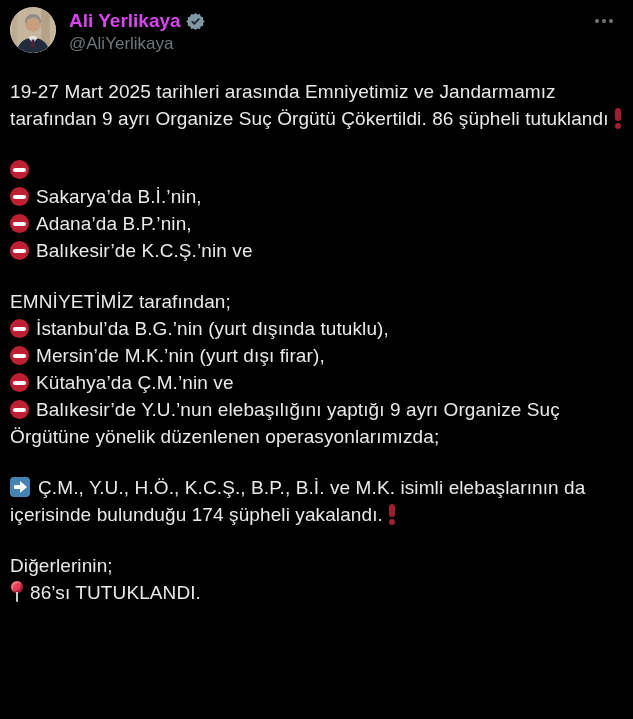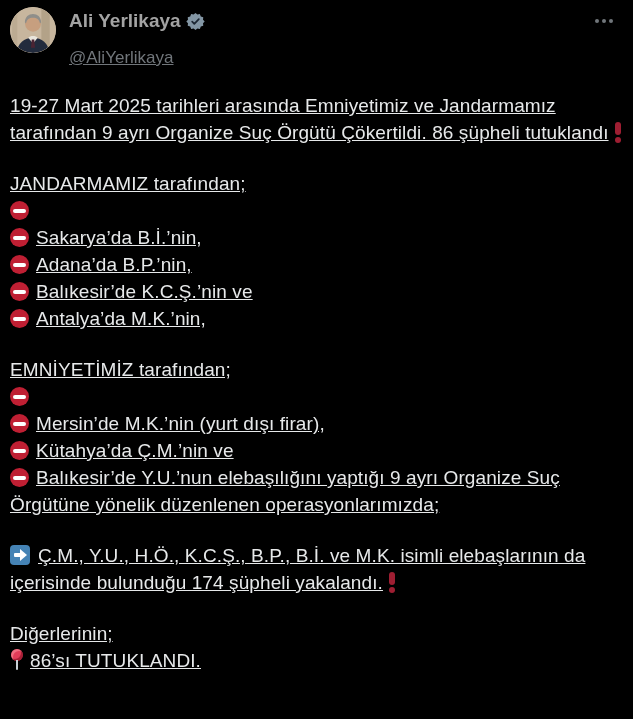--- a/index.html
+++ b/index.html
@@ -16,41 +16,41 @@
   .hdr{display:flex;align-items:flex-start;}
   .avatar{
     width:46px;height:46px;border-radius:50%;
     overflow:hidden;flex:0 0 46px;margin-top:2px;
     background:#c9b9a2;cursor:pointer;
   }
   .avatar svg{display:block;width:100%;height:100%;}
   .idblock{margin-left:13px;padding-top:5px;min-width:0;}
   .name-row{display:flex;align-items:center;gap:5px;}
   .display-name{
-    font-weight:bold;font-size:19px;line-height:22px;color:#a3a3a3;cursor:pointer;
+    font-weight:bold;font-size:19px;line-height:22px;color:#d946ef;cursor:pointer;
   }
   .badge{width:19px;height:19px;display:inline-block;}
-  .handle{font-size:17px;line-height:21px;color:#71767b;margin-top:15px;cursor:pointer;text-decoration:underline;}
+  .handle{font-size:17px;line-height:21px;color:#71767b;margin-top:1px;cursor:pointer;}
   .spacer{flex:1;}
   .more-btn{
     border:none;background:transparent;cursor:pointer;
     display:flex;gap:3px;align-items:center;
     padding:8px 6px;margin:6px 4px 0 0;
   }
   .more-btn i{width:4px;height:4px;border-radius:50%;background:#71767b;display:block;}
 
   
   .post-text{
     margin-top:24px;
     font-size:19px;line-height:27px;
     color:#e7e9ea;
     letter-spacing:0.1px;
     word-wrap:break-word;
   }
-  .t-block{min-height:27px;text-decoration:underline;}
+  .t-block{min-height:27px;}
   .gap{height:24px;}
 
   
   .em{display:inline-block;position:relative;vertical-align:-3px;}
   
   .em-no-entry{width:19px;height:19px;border-radius:50%;background:#bf1f33;margin-right:7px;}
   .em-no-entry::after{
     content:"";position:absolute;left:3px;right:3px;top:7.5px;height:4px;
     background:#ffffff;border-radius:2px;
   }
@@ -128,29 +128,27 @@
     <button class="more-btn" aria-label="More">
       <i></i>
         <i></i>
         <i></i>
     </button>
   </header>
 
   <div class="post-text">
       <div class="t-block"><span>19-27 Mart 2025 tarihleri arasında Emniyetimiz ve Jandarmamız tarafından 9 ayrı Organize Suç Örgütü Çökertildi. 86 şüpheli tutuklandı</span><span class="em em-exclamation"></span></div>
       <div class="gap"></div>
-      <div class="t-block"><span>JANDARMAMIZ tarafından;</span></div>
       <div class="t-block"><span class="em em-no-entry"></span></div>
       <div class="t-block"><span class="em em-no-entry"></span><span>Sakarya’da B.İ.’nin,</span></div>
       <div class="t-block"><span class="em em-no-entry"></span><span>Adana’da B.P.’nin,</span></div>
       <div class="t-block"><span class="em em-no-entry"></span><span>Balıkesir’de K.C.Ş.’nin ve</span></div>
-      <div class="t-block"><span class="em em-no-entry"></span><span>Antalya’da M.K.’nin,</span></div>
       <div class="gap"></div>
       <div class="t-block"><span>EMNİYETİMİZ tarafından;</span></div>
-      <div class="t-block"><span class="em em-no-entry"></span></div>
+      <div class="t-block"><span class="em em-no-entry"></span><span>İstanbul’da B.G.’nin (yurt dışında tutuklu),</span></div>
       <div class="t-block"><span class="em em-no-entry"></span><span>Mersin’de M.K.’nin (yurt dışı firar),</span></div>
       <div class="t-block"><span class="em em-no-entry"></span><span>Kütahya’da Ç.M.’nin ve</span></div>
       <div class="t-block"><span class="em em-no-entry"></span><span>Balıkesir’de Y.U.’nun elebaşılığını yaptığı 9 ayrı Organize Suç Örgütüne yönelik düzenlenen operasyonlarımızda;</span></div>
       <div class="gap"></div>
       <div class="t-block"><span class="em em-arrow-right"></span><span>Ç.M., Y.U., H.Ö., K.C.Ş., B.P., B.İ. ve M.K. isimli elebaşlarının da içerisinde bulunduğu 174 şüpheli yakalandı.</span><span class="em em-exclamation"></span></div>
       <div class="gap"></div>
       <div class="t-block"><span>Diğerlerinin;</span></div>
       <div class="t-block"><span class="em em-pushpin"></span><span>86’sı TUTUKLANDI.</span></div>
     </div>
 </article>

